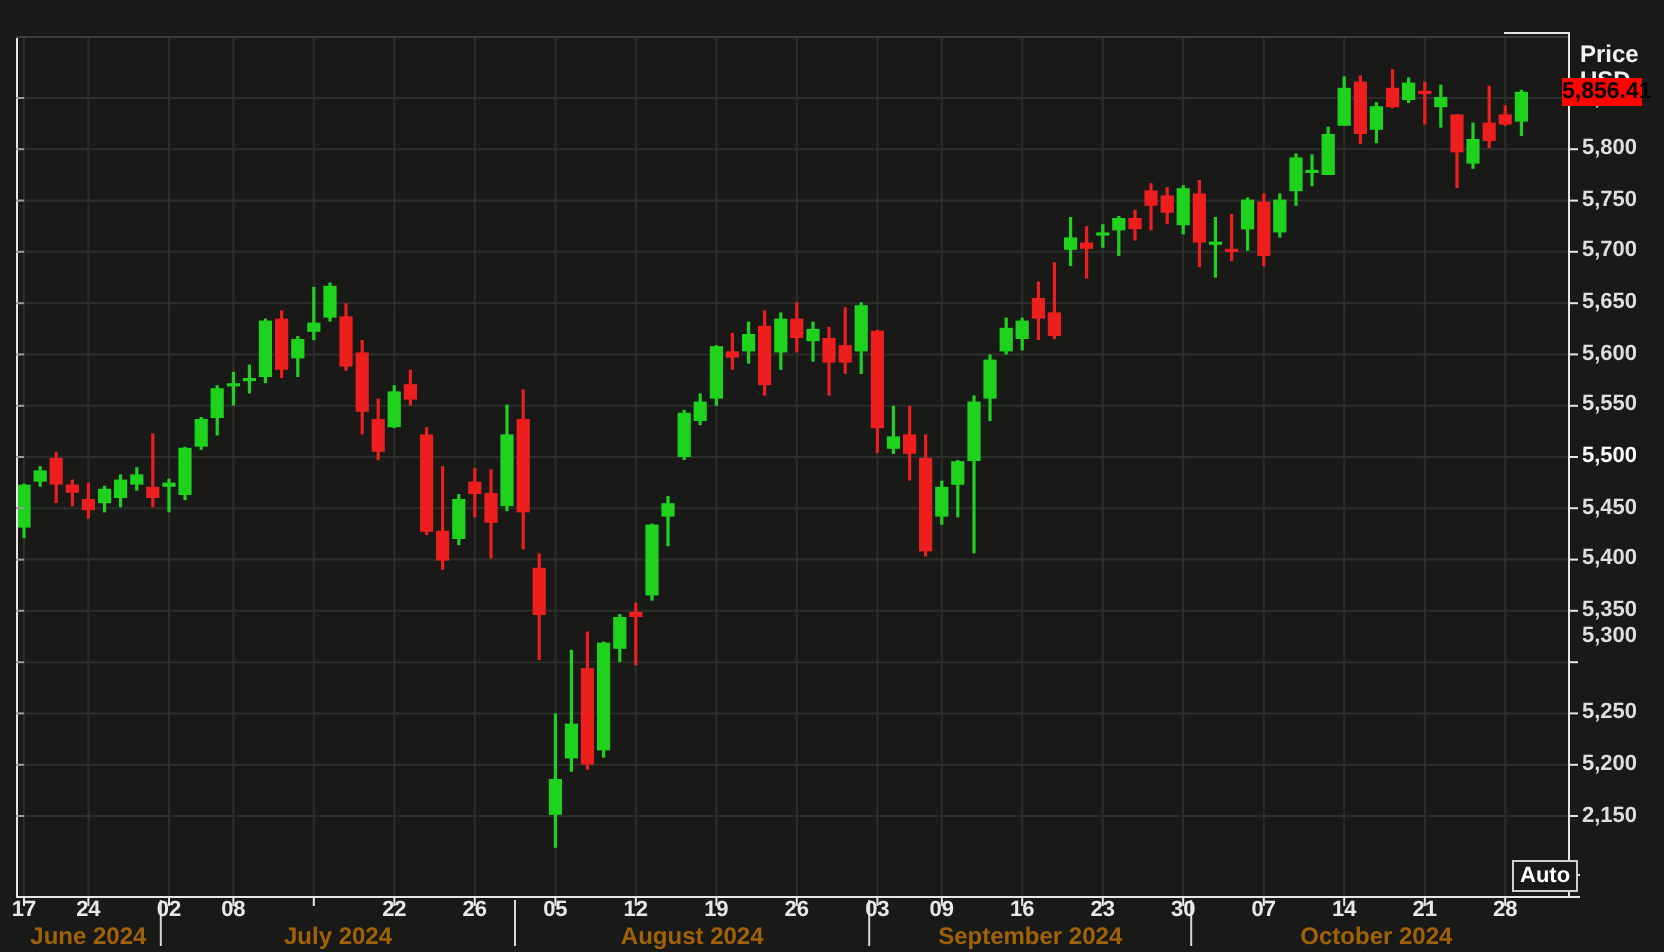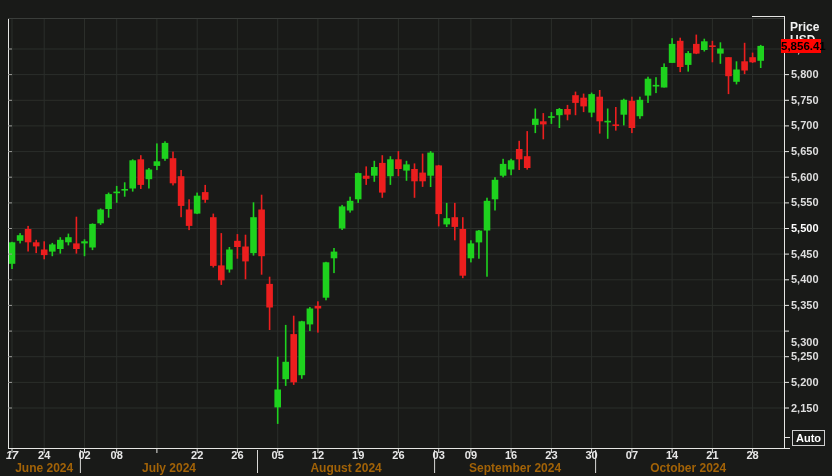--- a/index.html
+++ b/index.html
@@ -11,21 +11,21 @@
   .titlebar .r{color:#f0f0f0;font-size:11.5px;font-weight:700;white-space:nowrap;}
   svg.plot{position:absolute;left:0;top:0;}
   .lab{position:absolute;color:#dedede;font-weight:700;white-space:nowrap;}
   .ylab{font-size:11px;left:791px;}
   .ylab.emph{color:#ffffff;font-weight:800;}
   .xlab{font-size:11px;width:26px;text-align:center;top:449px;color:#e8e8e8;}
   .mlab{font-size:12px;top:461px;color:#a16207;transform:translateX(-50%);}
   .axhead{position:absolute;left:790px;color:#f2f2f2;font-size:12px;font-weight:700;}
   .badge{position:absolute;left:781px;top:39px;width:40px;height:14px;background:#ff0400;
          color:#000;font-size:11.5px;font-weight:800;text-align:center;line-height:14px;z-index:5;}
-  .autobtn{position:absolute;left:792px;top:430px;height:14px;line-height:14px;padding:0 3px;
+  .autobtn{position:absolute;left:756px;top:430px;height:14px;line-height:14px;padding:0 3px;
            border:1px solid #cfcfcf;color:#fff;font-size:11px;font-weight:700;background:#191a18;z-index:5;cursor:pointer;}
 </style>
 </head>
 <body>
 
 <div class="stage">
   <div class="titlebar">
     <span class="t">Daily [.SPX List 1 of 504] .SPX</span>
     <span class="r">6/17/2024 - 10/29/2024 (NYC)</span>
   </div>
@@ -335,25 +335,25 @@
       <div class="lab ylab" style="top: 68.1px;">5,800</div>
       <div class="lab ylab" style="top: 93.8px;">5,750</div>
       <div class="lab ylab" style="top: 119.4px;">5,700</div>
       <div class="lab ylab" style="top: 145.1px;">5,650</div>
       <div class="lab ylab" style="top: 170.7px;">5,600</div>
       <div class="lab ylab" style="top: 196.4px;">5,550</div>
       <div class="lab ylab emph" style="top: 222px;">5,500</div>
       <div class="lab ylab" style="top: 247.6px;">5,450</div>
       <div class="lab ylab" style="top: 273.3px;">5,400</div>
       <div class="lab ylab" style="top: 298.9px;">5,350</div>
-      <div class="lab ylab" style="top: 336px;">5,300</div>
+      <div class="lab ylab" style="top: 312px;">5,300</div>
       <div class="lab ylab" style="top: 350.2px;">5,250</div>
       <div class="lab ylab" style="top: 375.9px;">5,200</div>
       <div class="lab ylab" style="top: 401.5px;">2,150</div>
-      <div class="lab xlab" style="left: -1px; font-style: italic;">17</div>
+      <div class="lab xlab" style="left: -1px;">17</div>
       <div class="lab xlab" style="left: 31.2px;">24</div>
       <div class="lab xlab" style="left: 71.5px;">02</div>
       <div class="lab xlab" style="left: 103.7px;">08</div>
       <div class="lab xlab" style="left: 143.9px; margin-top: 28px;">15</div>
       <div class="lab xlab" style="left: 184.2px;">22</div>
       <div class="lab xlab" style="left: 224.4px;">26</div>
       <div class="lab xlab" style="left: 264.7px;">05</div>
       <div class="lab xlab" style="left: 304.9px;">12</div>
       <div class="lab xlab" style="left: 345.2px;">19</div>
       <div class="lab xlab" style="left: 385.4px;">26</div>

